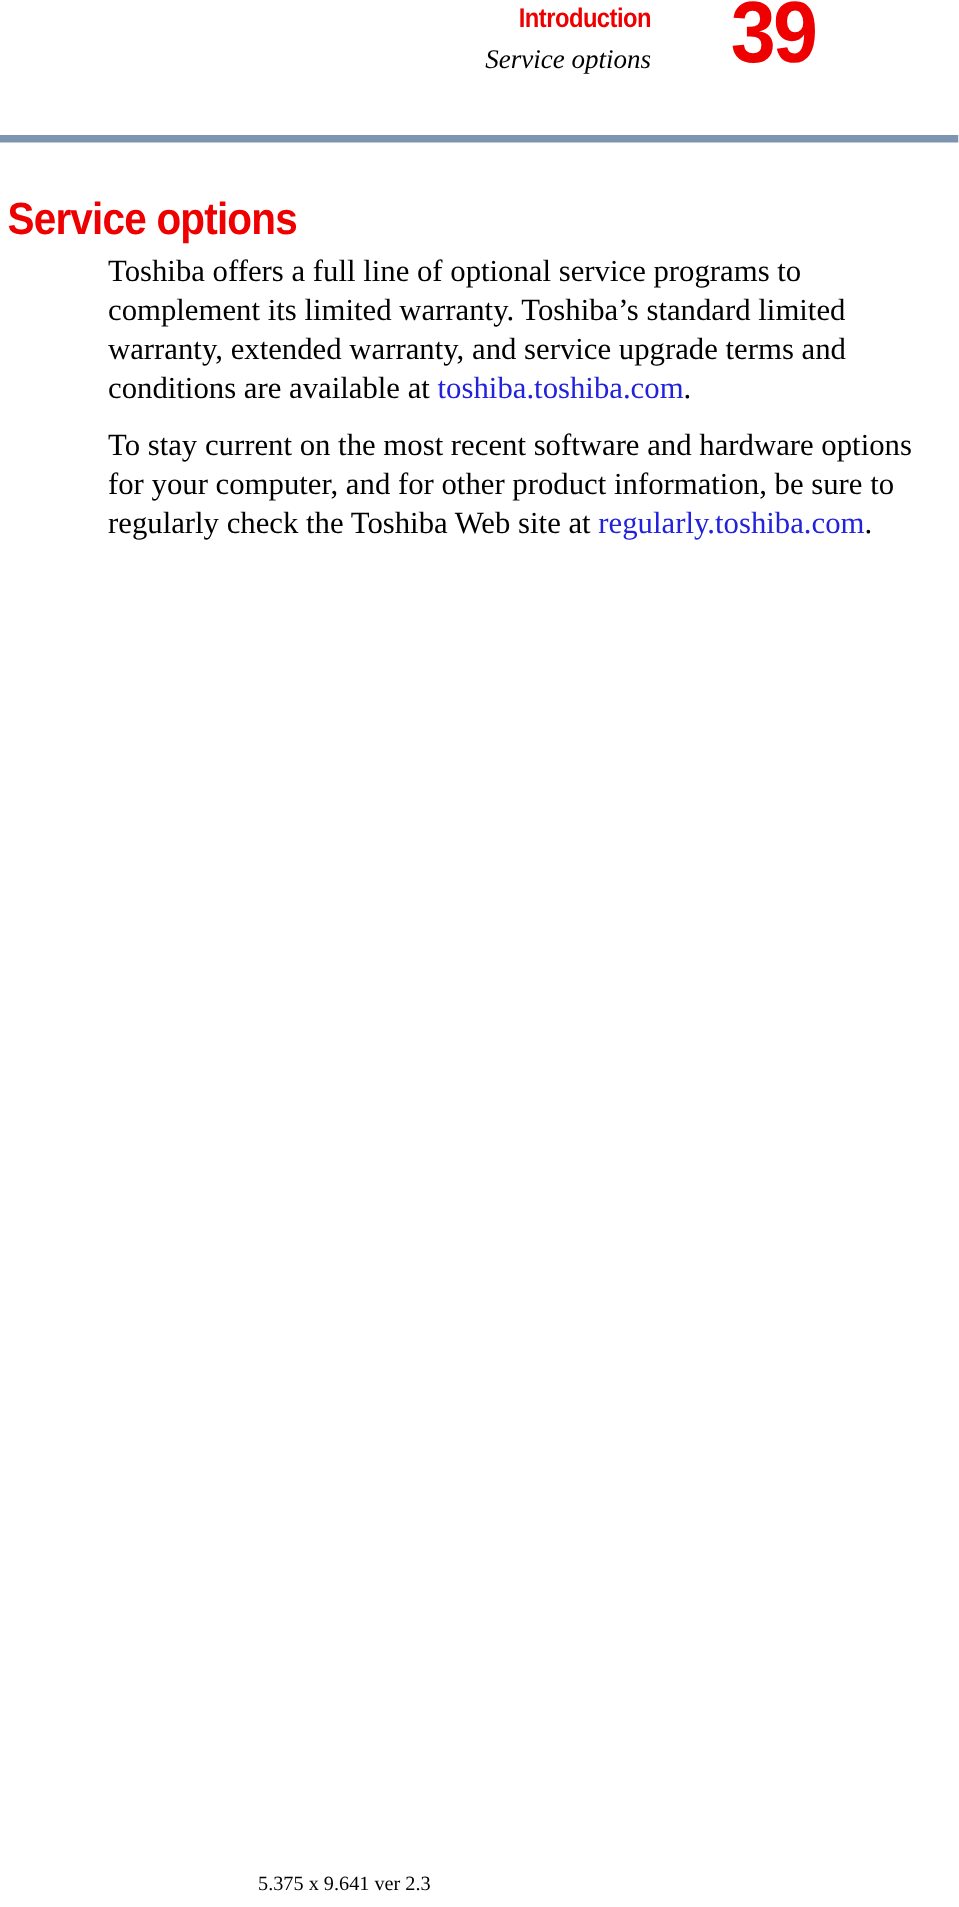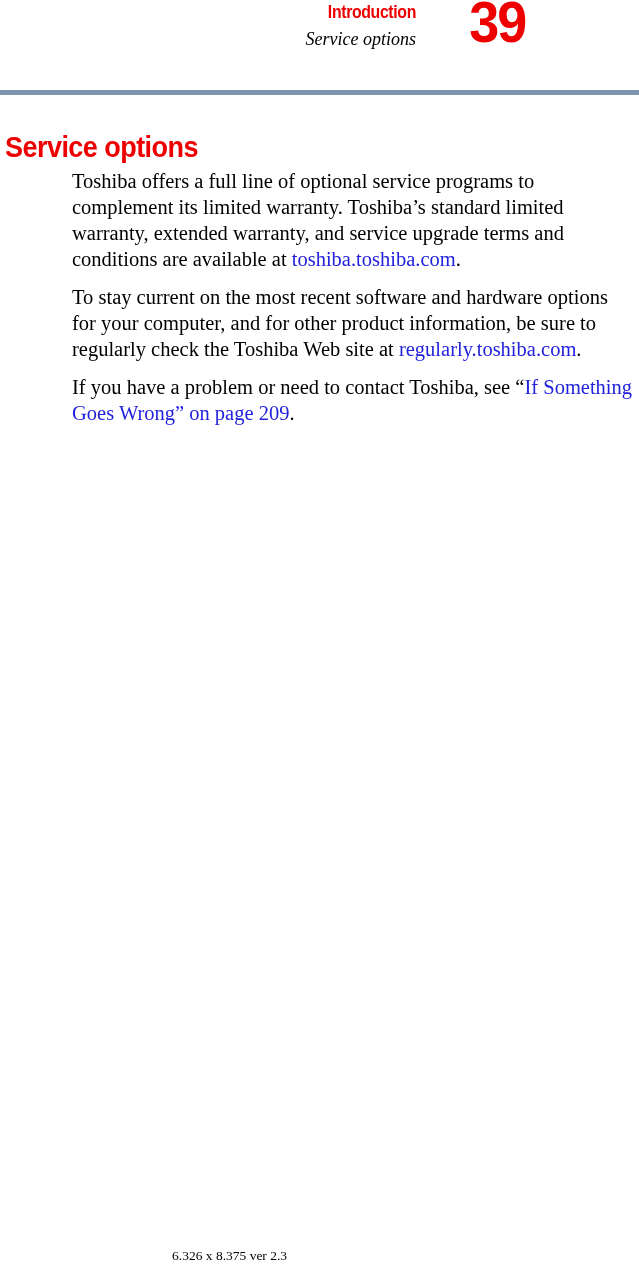--- a/index.html
+++ b/index.html
@@ -11,21 +11,21 @@
     height: 1271px;
     background: #ffffff;
     font-family: "Liberation Serif", "DejaVu Serif", serif;
     position: relative;
     overflow: hidden;
   }
 
   
   .page-header {
     position: absolute;
-    left: 0;
+    left: 18px;
     top: 0;
     width: 528px;
     height: 80px;
   }
   .header-text-block {
     position: absolute;
     right: 112px;
     top: 2px;
     text-align: right;
     width: 420px;
@@ -146,19 +146,16 @@
 <div class="body-column">
 
   <p class="para">
     <span>Toshiba offers a full line of optional service programs to complement its limited warranty. Toshiba’s standard limited warranty, extended warranty, and service upgrade terms and conditions are available at </span><a class="link" href="#">toshiba.toshiba.com</a><span>.</span>
   </p>
 
   <p class="para">
     <span>To stay current on the most recent software and hardware options for your computer, and for other product information, be sure to regularly check the Toshiba Web site at </span><a class="link" href="#">regularly.toshiba.com</a><span>.</span>
   </p>
 
-  <p class="para">
-    <span>If you have a problem or need to contact Toshiba, see “</span><a class="xref" href="#">If Something Goes Wrong” on page 209</a><span>.</span>
-  </p>
 
 </div>
 
-<div class="page-footer">6.326 x 8.375 ver 2.3</div>
+<div class="page-footer">5.375 x 9.641 ver 2.3</div>
 
 </body></html>

